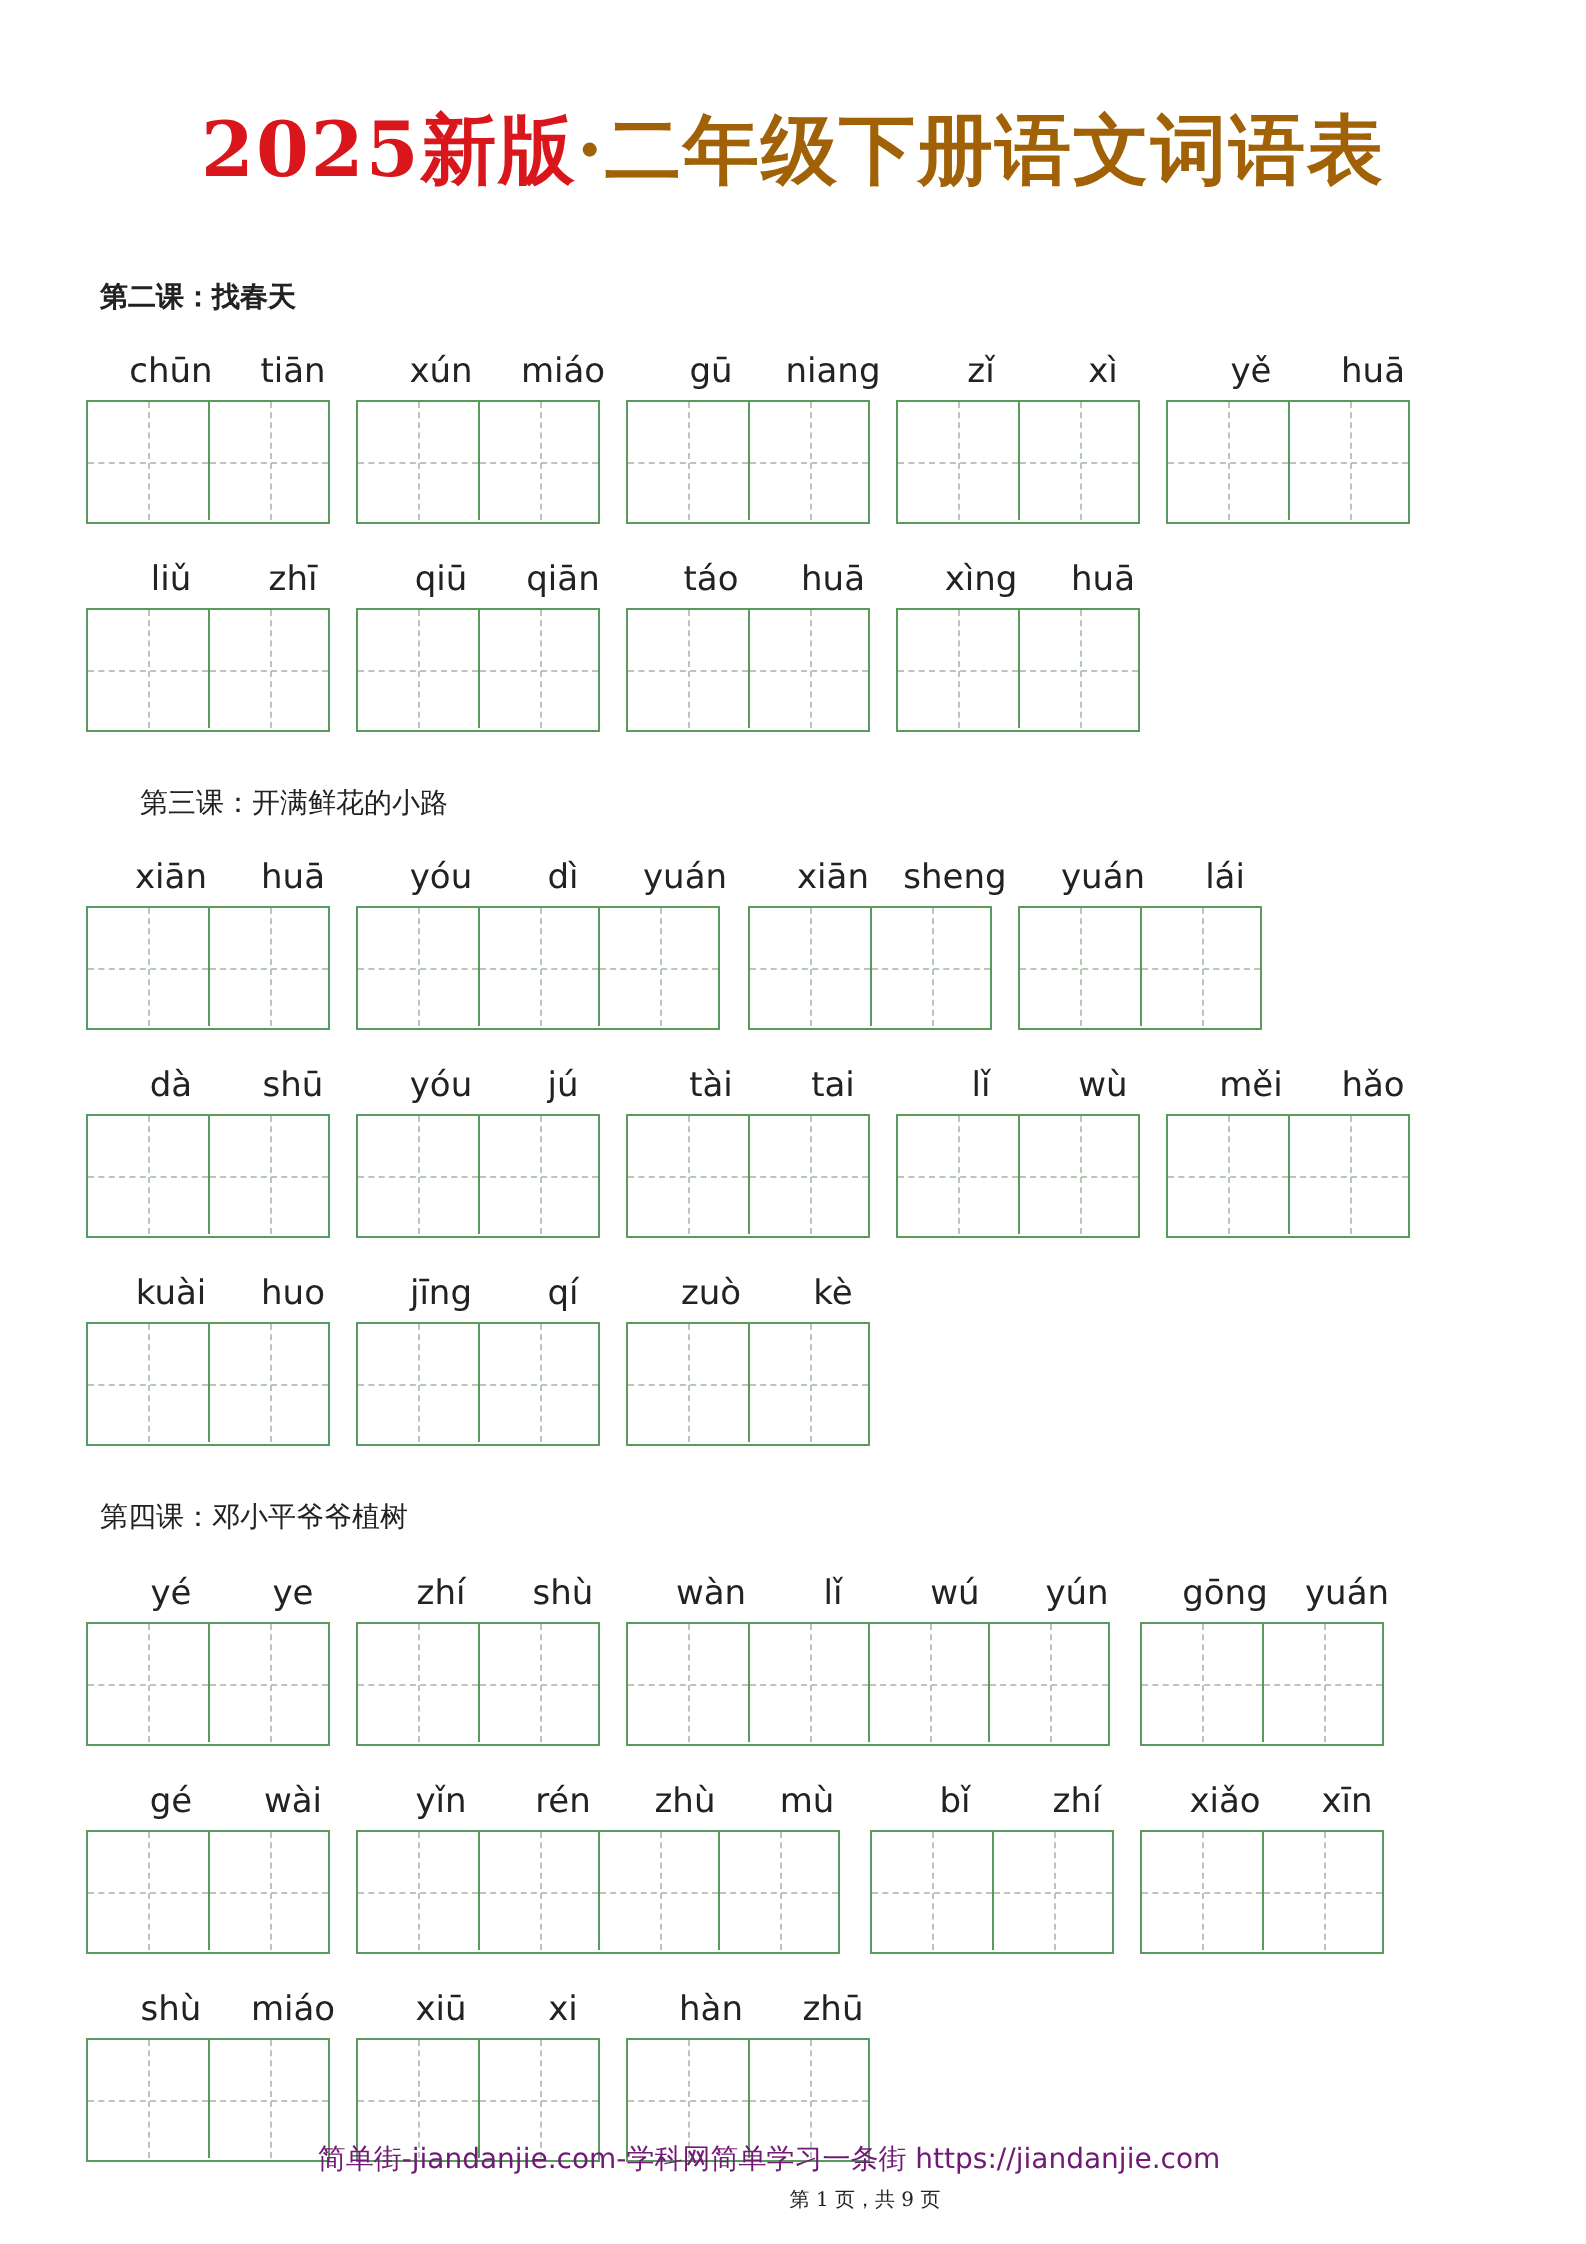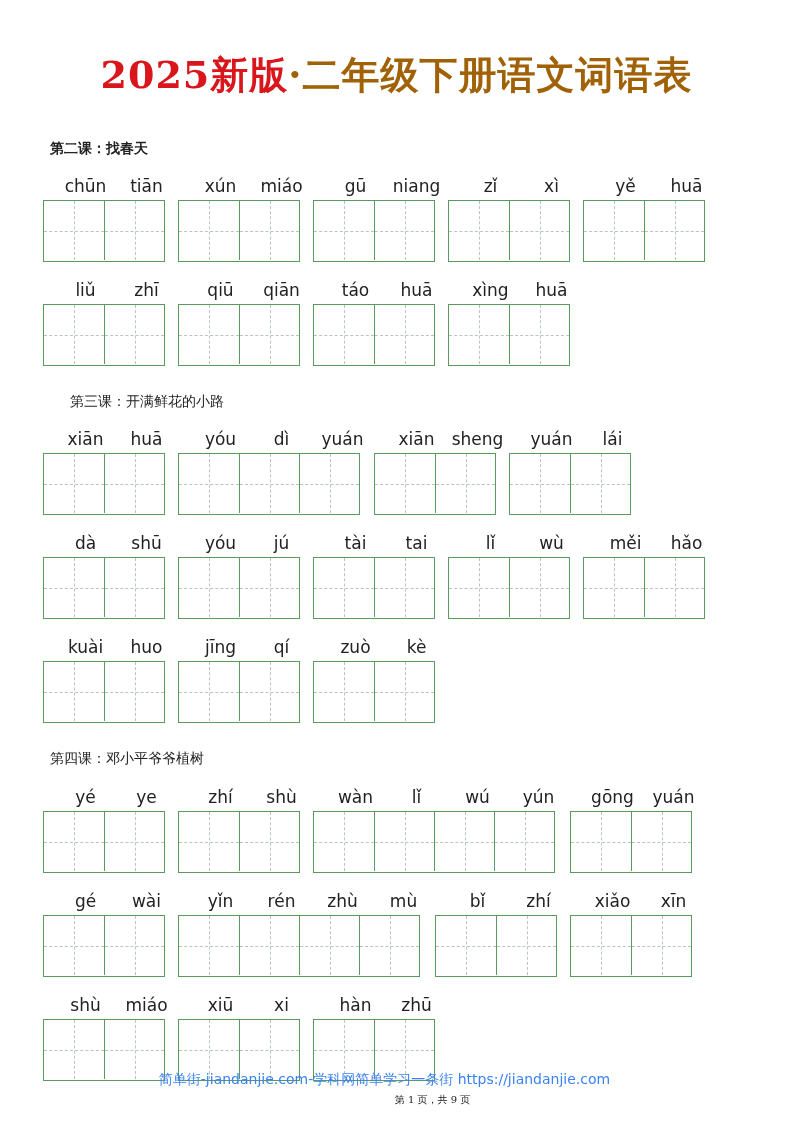--- a/index.html
+++ b/index.html
@@ -10,21 +10,21 @@
   .lesson-heading { position:absolute; left:50px; font-family:"DejaVu Serif", serif; font-size:14px; color:#222; }
   .row { position:absolute; left:43px; height:90px; }
   .word { position:absolute; top:0; }
   .py-row { position:absolute; top:0; left:12px; height:28px; display:flex; }
   .py { width:61px; text-align:center; font-family:"DejaVu Sans", sans-serif; font-size:17px; color:#222; line-height:28px; }
   .boxes { position:absolute; top:28px; left:0; display:flex; border:1.5px solid #5a9a5e; box-sizing:border-box; height:62px; }
   .cell { width:60px; height:59px; position:relative; box-sizing:border-box; }
   .cell + .cell { border-left:1.5px solid #5a9a5e; }
   .cell::before { content:""; position:absolute; left:50%; top:0; bottom:0; border-left:1px dashed #b9c7b9; }
   .cell::after { content:""; position:absolute; top:50%; left:0; right:0; border-top:1px dashed #b9c7b9; }
-  .footer-wm { position:absolute; top:1071px; left:0; width:769px; text-align:center; font-family:"DejaVu Sans", sans-serif; font-size:14px; color:#3b82f6; }
+  .footer-wm { position:absolute; top:1071px; left:0; width:769px; text-align:center; font-family:"DejaVu Sans", sans-serif; font-size:14px; color:#701a75; }
   .footer-page { position:absolute; top:1093px; left:0; width:793px; text-align:center; font-family:"DejaVu Serif", serif; font-size:10px; color:#222;padding-left:36px; }
 </style>
 </head>
 <body>
 
 <div class="title">
   <span class="red">2025新版</span><span class="black">·二年级下册语文词语表</span>
 </div>
 
 <div id="content">

